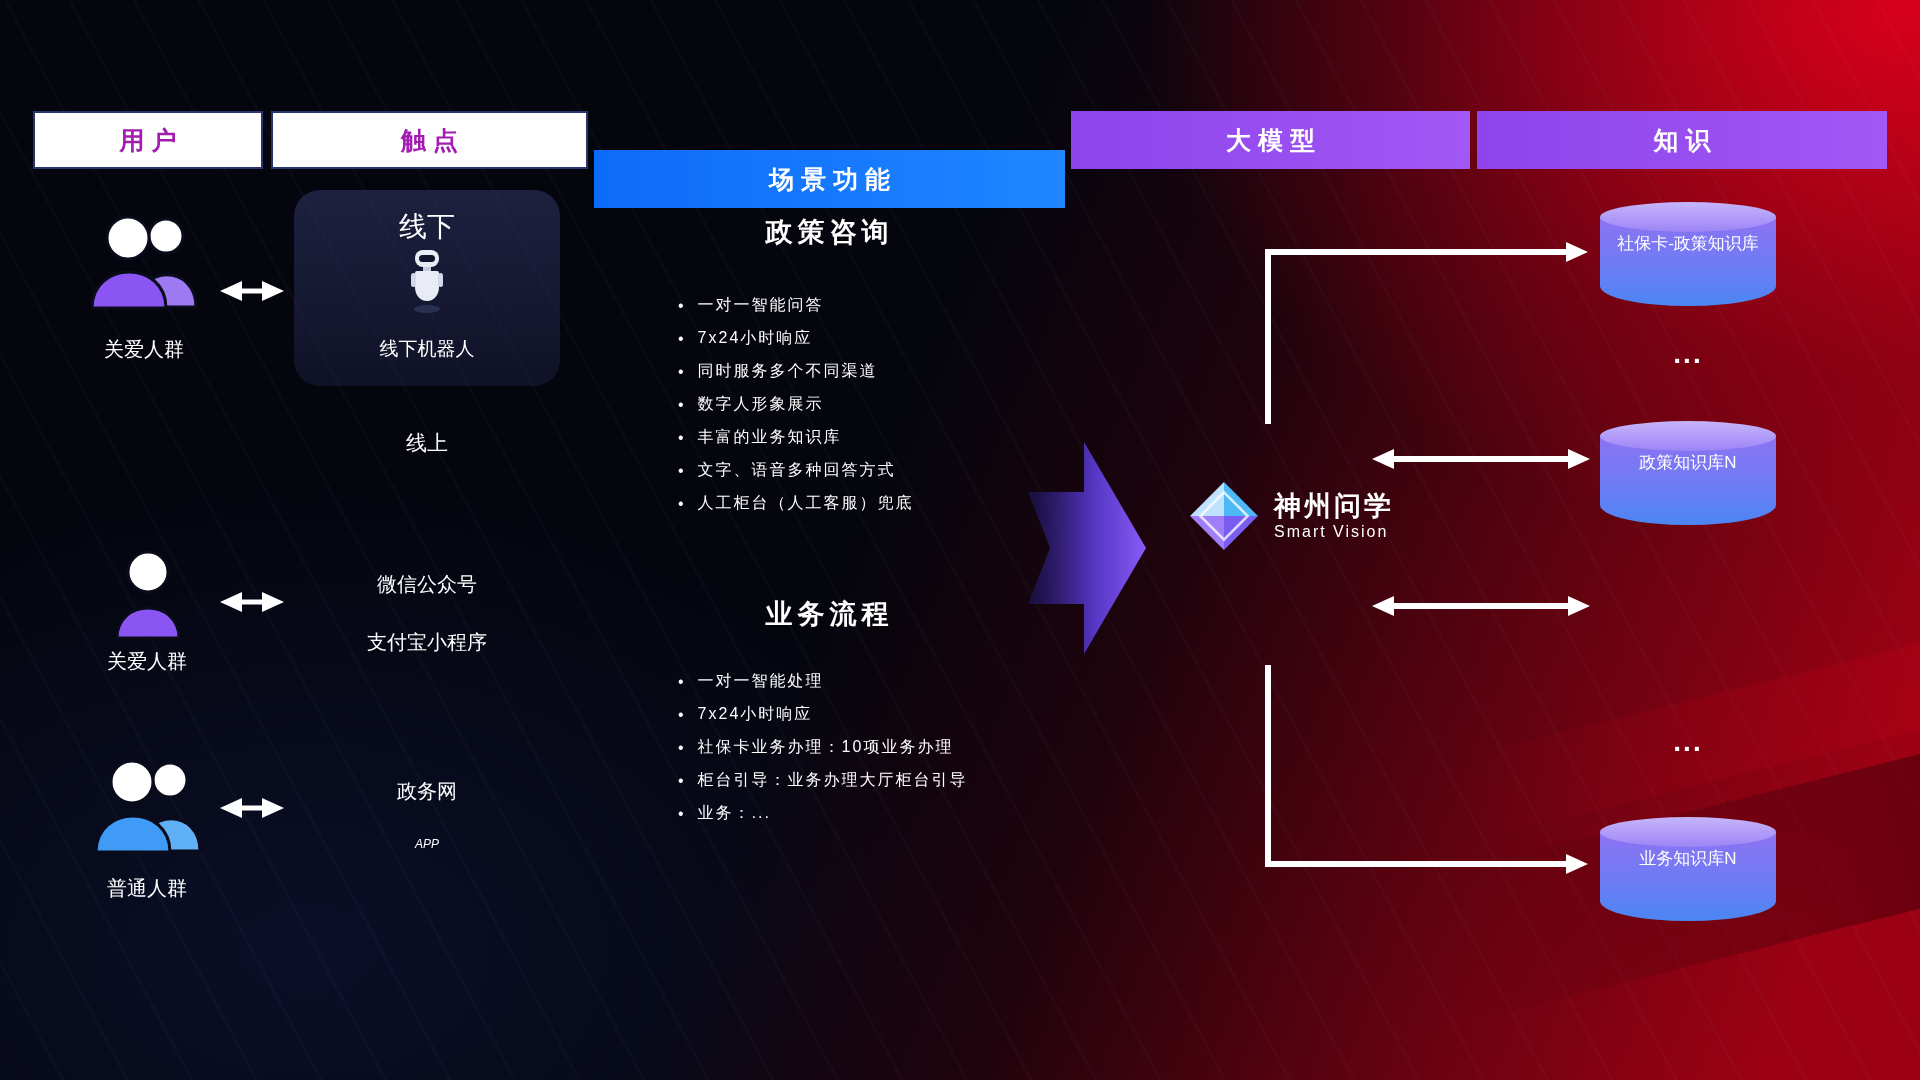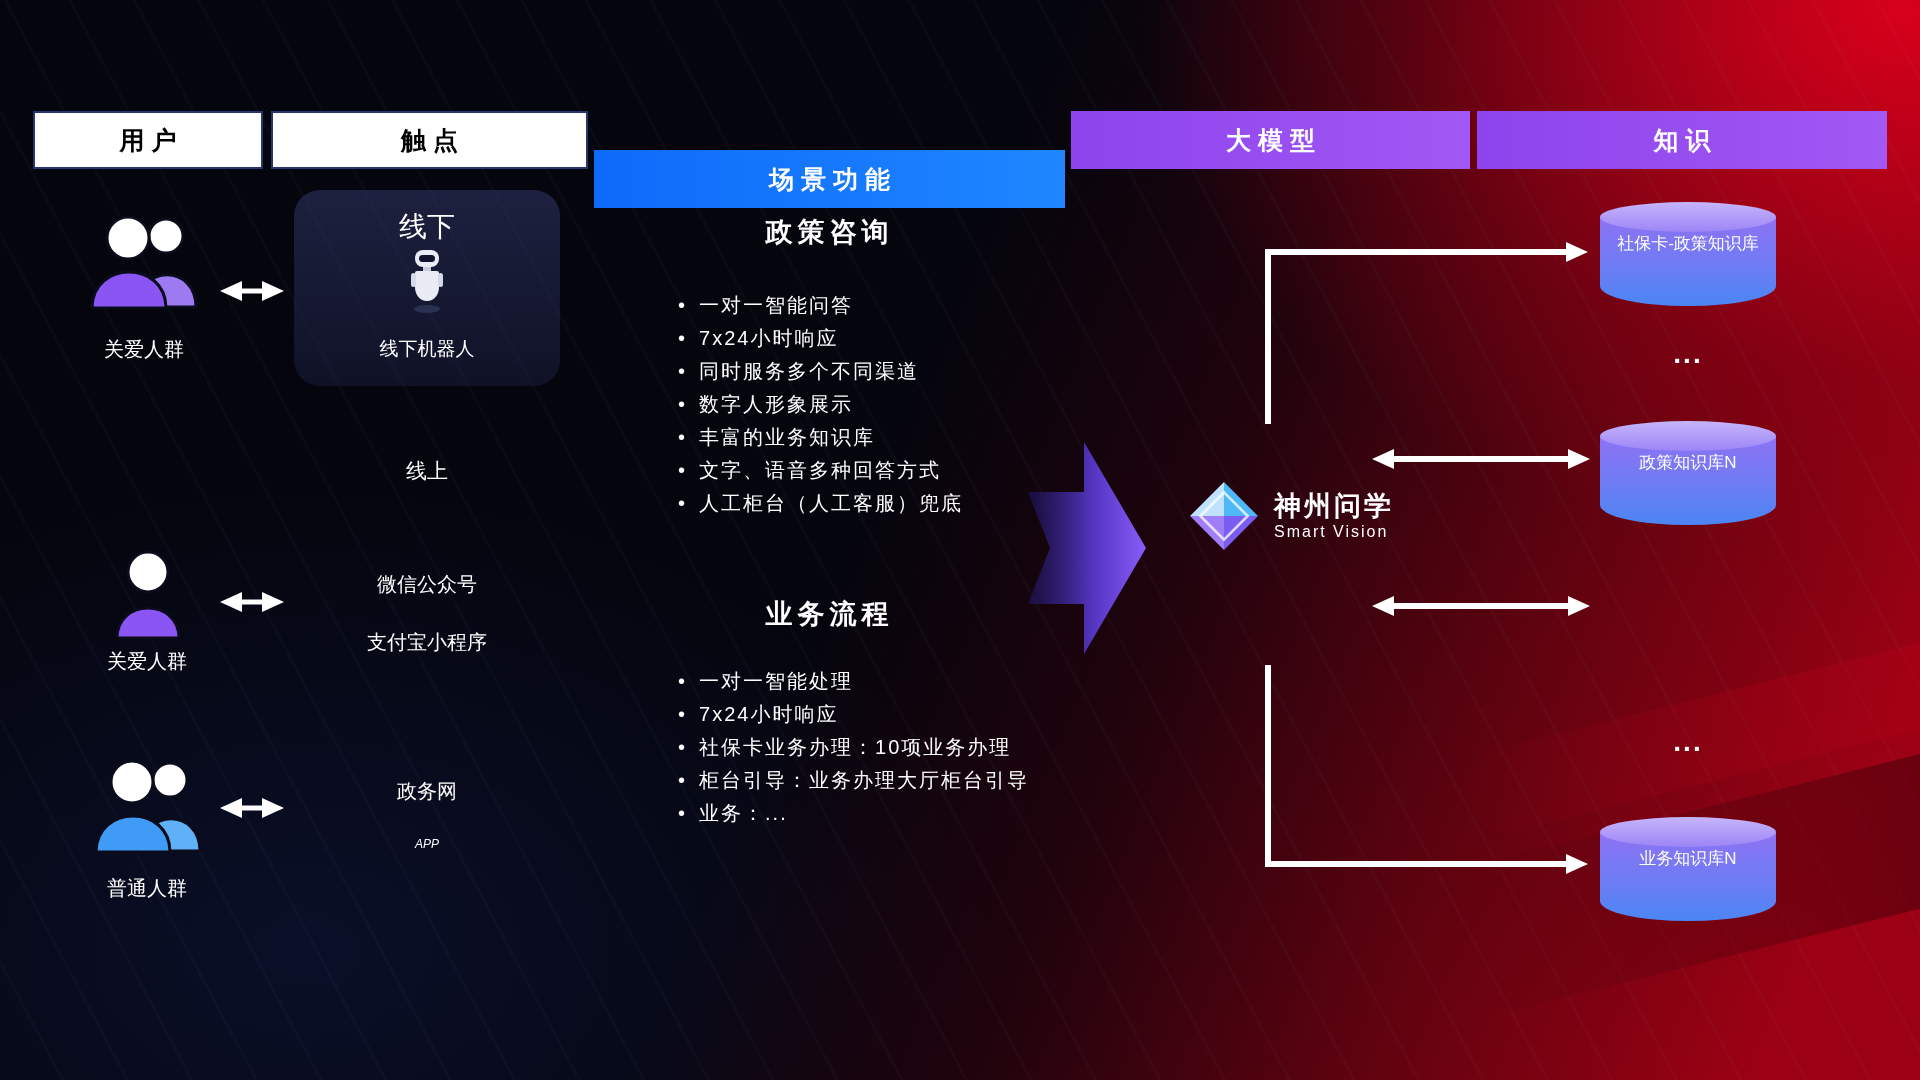--- a/index.html
+++ b/index.html
@@ -23,38 +23,38 @@
   .band { position:absolute; z-index:1; transform:rotate(-14deg); }
   .band-a { left:1455px; top:688px; width:580px; height:84px; border-radius:60px;
     background:linear-gradient(90deg, rgba(150,0,18,0), rgba(178,0,22,0.5)); }
   .band-b { left:1415px; top:800px; width:660px; height:150px; border-radius:90px;
     background:linear-gradient(90deg, rgba(55,0,8,0), rgba(82,0,12,0.85)); }
 
   
   .hdr { position:absolute; top:111px; height:58px; z-index:5;
     display:flex; align-items:center; justify-content:center;
     font-size:25px; font-weight:bold; letter-spacing:7px; padding-left:7px; }
-  .hdr-white { background:#ffffff; color:#000000; border:2px solid #27366b; }
+  .hdr-white { background:#ffffff; color:#a21caf; border:2px solid #27366b; }
   .hdr-blue  { background:linear-gradient(90deg,#0d6bfa,#1f86ff); color:#fff;margin-top:39px; }
   .hdr-purple{ background:linear-gradient(90deg,#8d44ec,#a258f4); color:#fff; }
 
   
   .t { position:absolute; color:#fff; z-index:5; }
   .tc { text-align:center; }
 
   
   .icon-box { position:absolute; z-index:5; }
 
   
   .offline-card { position:absolute; left:294px; top:190px; width:266px; height:196px; z-index:4;
     border-radius:26px; background:linear-gradient(180deg, rgba(54,60,112,0.5), rgba(28,32,66,0.48)); }
 
   
   .bullets { position:absolute; left:678px; z-index:5; list-style:none; color:#fff;
-    font-size:20px; letter-spacing:2px; }
+    font-size:16px; letter-spacing:2px; }
   .bullets li { height:33px; display:flex; align-items:center; white-space:nowrap; }
   .bullets li::before { content:"•"; margin-right:12px; }
 
   .sec-title { position:absolute; left:594px; width:471px; z-index:5; text-align:center;
     color:#fff; font-size:27px; font-weight:bold; letter-spacing:5px; }
 
   
   .logo { position:absolute; left:1188px; top:480px; z-index:6; display:flex; align-items:center; gap:14px; }
   .logo-name { color:#fff; font-size:27px; font-weight:bold; letter-spacing:3px; line-height:32px; }
   .logo-sub  { color:#fff; font-size:16px; letter-spacing:2px; line-height:20px; }
@@ -140,21 +140,21 @@
         <rect x="12" y="9" width="16" height="7" rx="3.5" fill="#10142e"></rect>
         <rect x="16" y="21" width="8" height="4" fill="#c7cde0"></rect>
         <path d="M10 25 h20 a2 2 0 0 1 2 2 v14 c0 8 -5 14 -12 14 s-12 -6 -12 -14 v-14 a2 2 0 0 1 2 -2 z" fill="#e9ecf5"></path>
         <rect x="4" y="27" width="5" height="14" rx="2.5" fill="#d4d9e8"></rect>
         <rect x="31" y="27" width="5" height="14" rx="2.5" fill="#d4d9e8"></rect>
       </svg>
     </div>
     <div class="t tc" style="position:absolute; left:0; top:146px; width:266px; font-size:19px;">线下机器人</div>
   </div>
 
-  <div class="t tc" style="left:294px; top:429px; width:266px; font-size:21px;margin-top:28px;">线上</div>
+  <div class="t tc" style="left:294px; top:429px; width:266px; font-size:21px;">线上</div>
   <div class="t tc" style="left:294px; top:571px; width:266px; font-size:20px;">微信公众号</div>
   <div class="t tc" style="left:294px; top:629px; width:266px; font-size:20px;">支付宝小程序</div>
   <div class="t tc" style="left:294px; top:778px; width:266px; font-size:20px;">政务网</div>
   <div class="t tc" style="left:294px; top:837px; width:266px; font-size:12px;font-style:italic;">APP</div>
 
   <div class="sec-title" style="top:214px;">政策咨询</div>
   <ul class="bullets" style="top:289px;">
     <li>一对一智能问答</li>
     <li>7x24小时响应</li>
     <li>同时服务多个不同渠道</li>

